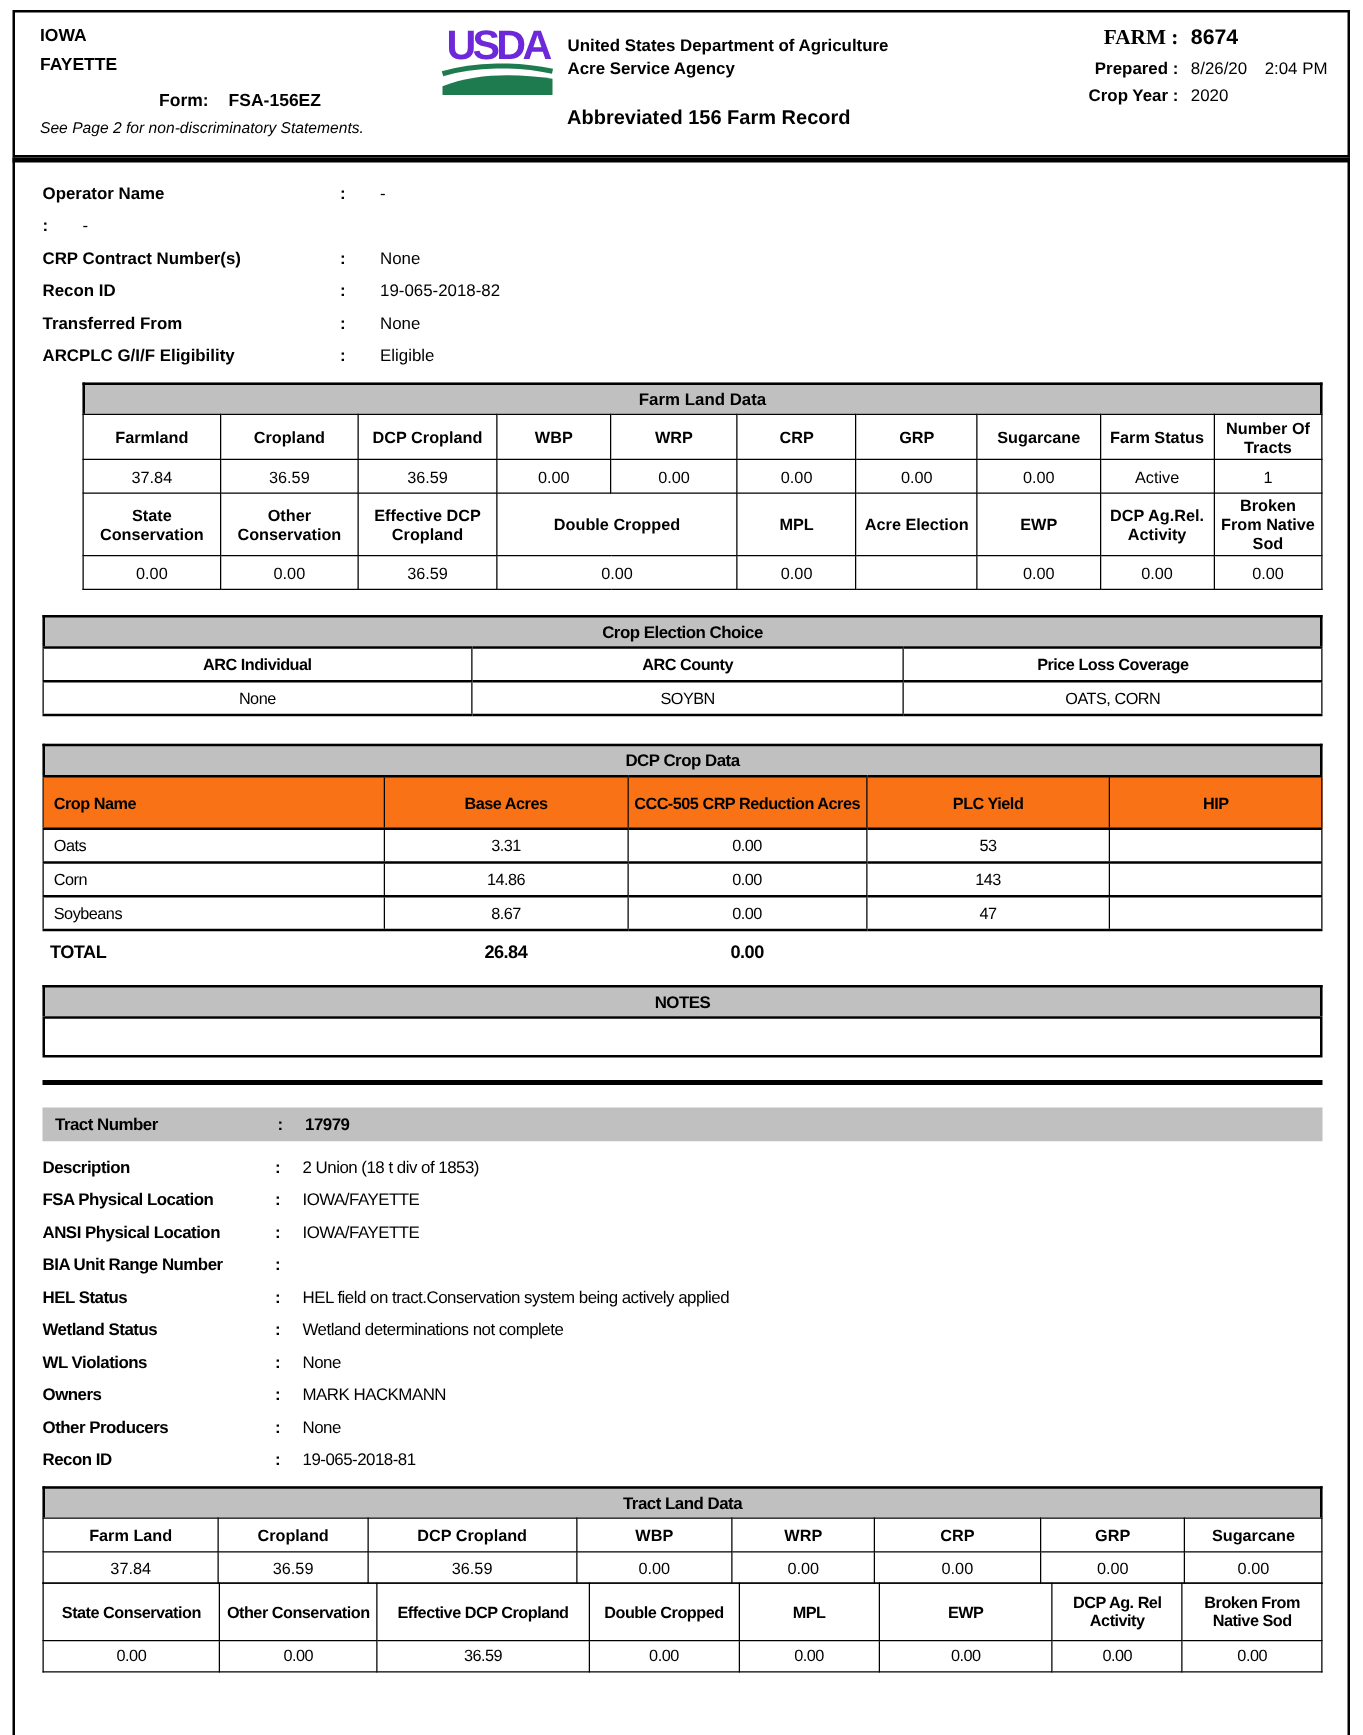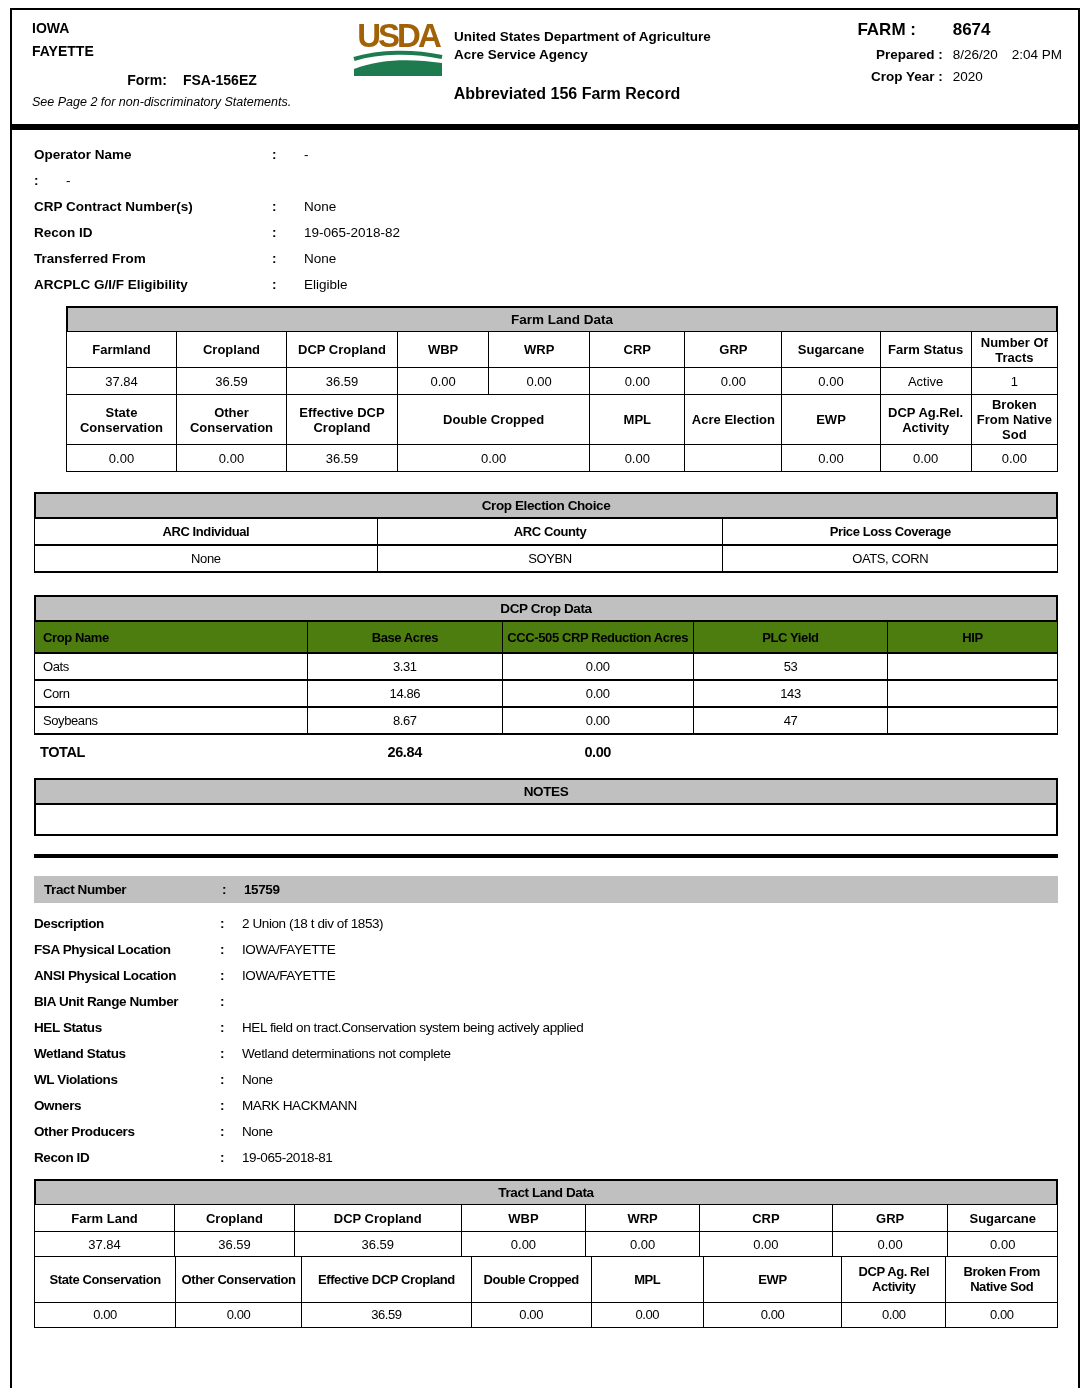--- a/index.html
+++ b/index.html
@@ -19,27 +19,27 @@
   .header-left { width:320px; }
   .hl-state { font-size:14px; font-weight:bold; margin-top:2px; }
   .hl-county { font-size:14px; font-weight:bold; margin-top:7px; }
   .hl-form { font-size:14px; font-weight:bold; margin-top:13px;text-align:center; }
   .hl-form .form-val { margin-left:16px; }
   .hl-disclaimer { font-style:italic; font-size:12.5px; margin-top:7px; }
 
   .header-center { width:430px; display:flex; flex-direction:column; }
   .usda-row { display:flex; gap:10px; align-items:flex-start; margin-top:4px; }
   .usda-logo { width:92px; text-align:center; }
-  .usda-text { color:#a16207; font-weight:bold; font-size:33px; line-height:0.85; letter-spacing:-3px; }
+  .usda-text { color:#6d28d9; font-weight:bold; font-size:33px; line-height:0.85; letter-spacing:-3px; }
   .agency { font-weight:bold; font-size:13.5px; line-height:1.35; padding-top:6px; }
   .doc-title { font-weight:bold; font-size:16px; text-align:center; margin-top:5px; }
 
   .header-right { margin-left:auto; padding-top:2px; }
   .hr-grid { display:grid; grid-template-columns:112px auto; column-gap:10px; row-gap:7px; }
-  .hr-label-big { font-weight:bold; font-size:17px; text-align:center; }
+  .hr-label-big { font-weight:bold; font-size:17px; text-align:right;font-family:Liberation Serif, serif; }
   .hr-value-big { font-weight:bold; font-size:17px; }
   .hr-label { font-weight:bold; font-size:13.5px; text-align:right; }
   .hr-value { font-size:13.5px; }
   .hr-value .time { margin-left:14px; }
 
   
   .body-box {
     margin:0 10px; border:2px solid #000; border-top:4px solid #000; border-bottom:none;
     height:1262px; padding:12px 20px 0 22px;
   }
@@ -65,21 +65,21 @@
   .land-table tr.hdr th { height:36px; }
   .land-table tr.hdr2 th { height:50px; }
   .land-table tr.val td { height:27px; }
 
   .sec-election { margin-top:20px; }
   .el-table th { height:27px; }
   .el-table td { height:27px; }
   .el-table th, .el-table td { border-top-width:2px; border-bottom-width:2px; }
 
   .sec-dcp { margin-top:22px; }
-  .dcp-table th { background:#4d7c0f; height:32px; border-top-width:2px; border-bottom-width:2px; }
+  .dcp-table th { background:#f97316; height:42px; border-top-width:2px; border-bottom-width:2px; }
   .dcp-table td { height:27px; border-top-width:2px; border-bottom-width:2px; }
   .dcp-table .cleft { text-align:left; padding-left:8px; }
 
   .total-row { display:flex; margin-top:5px; font-weight:bold; font-size:14.5px; line-height:24px; }
   .total-row .t-name { width:26.7%; text-align:left; padding-left:6px; }
   .total-row .t-num { text-align:center; }
 
   .sec-notes { margin-top:14px; }
   .notes-box { border:2px solid #000; height:33px; background:#fff; }
 
@@ -325,21 +325,21 @@
     <div class="sec-notes">
       <div class="section-title narrow">NOTES</div>
       <div class="notes-box"></div>
     </div>
 
     <div class="divider"></div>
 
     <div class="tract-bar narrow">
       <span class="tb-label">Tract Number</span>
         <span class="tb-colon">:</span>
-        <span class="tb-value">15759</span>
+        <span class="tb-value">17979</span>
     </div>
 
     <div class="kv-section tract-kv narrow">
       <div class="kv-row">
         <span class="kv-label">Description</span>
           <span class="kv-colon">:</span>
           <span class="kv-value">2 Union (18 t div of 1853)</span>
       </div>
       <div class="kv-row">
         <span class="kv-label">FSA Physical Location</span>

